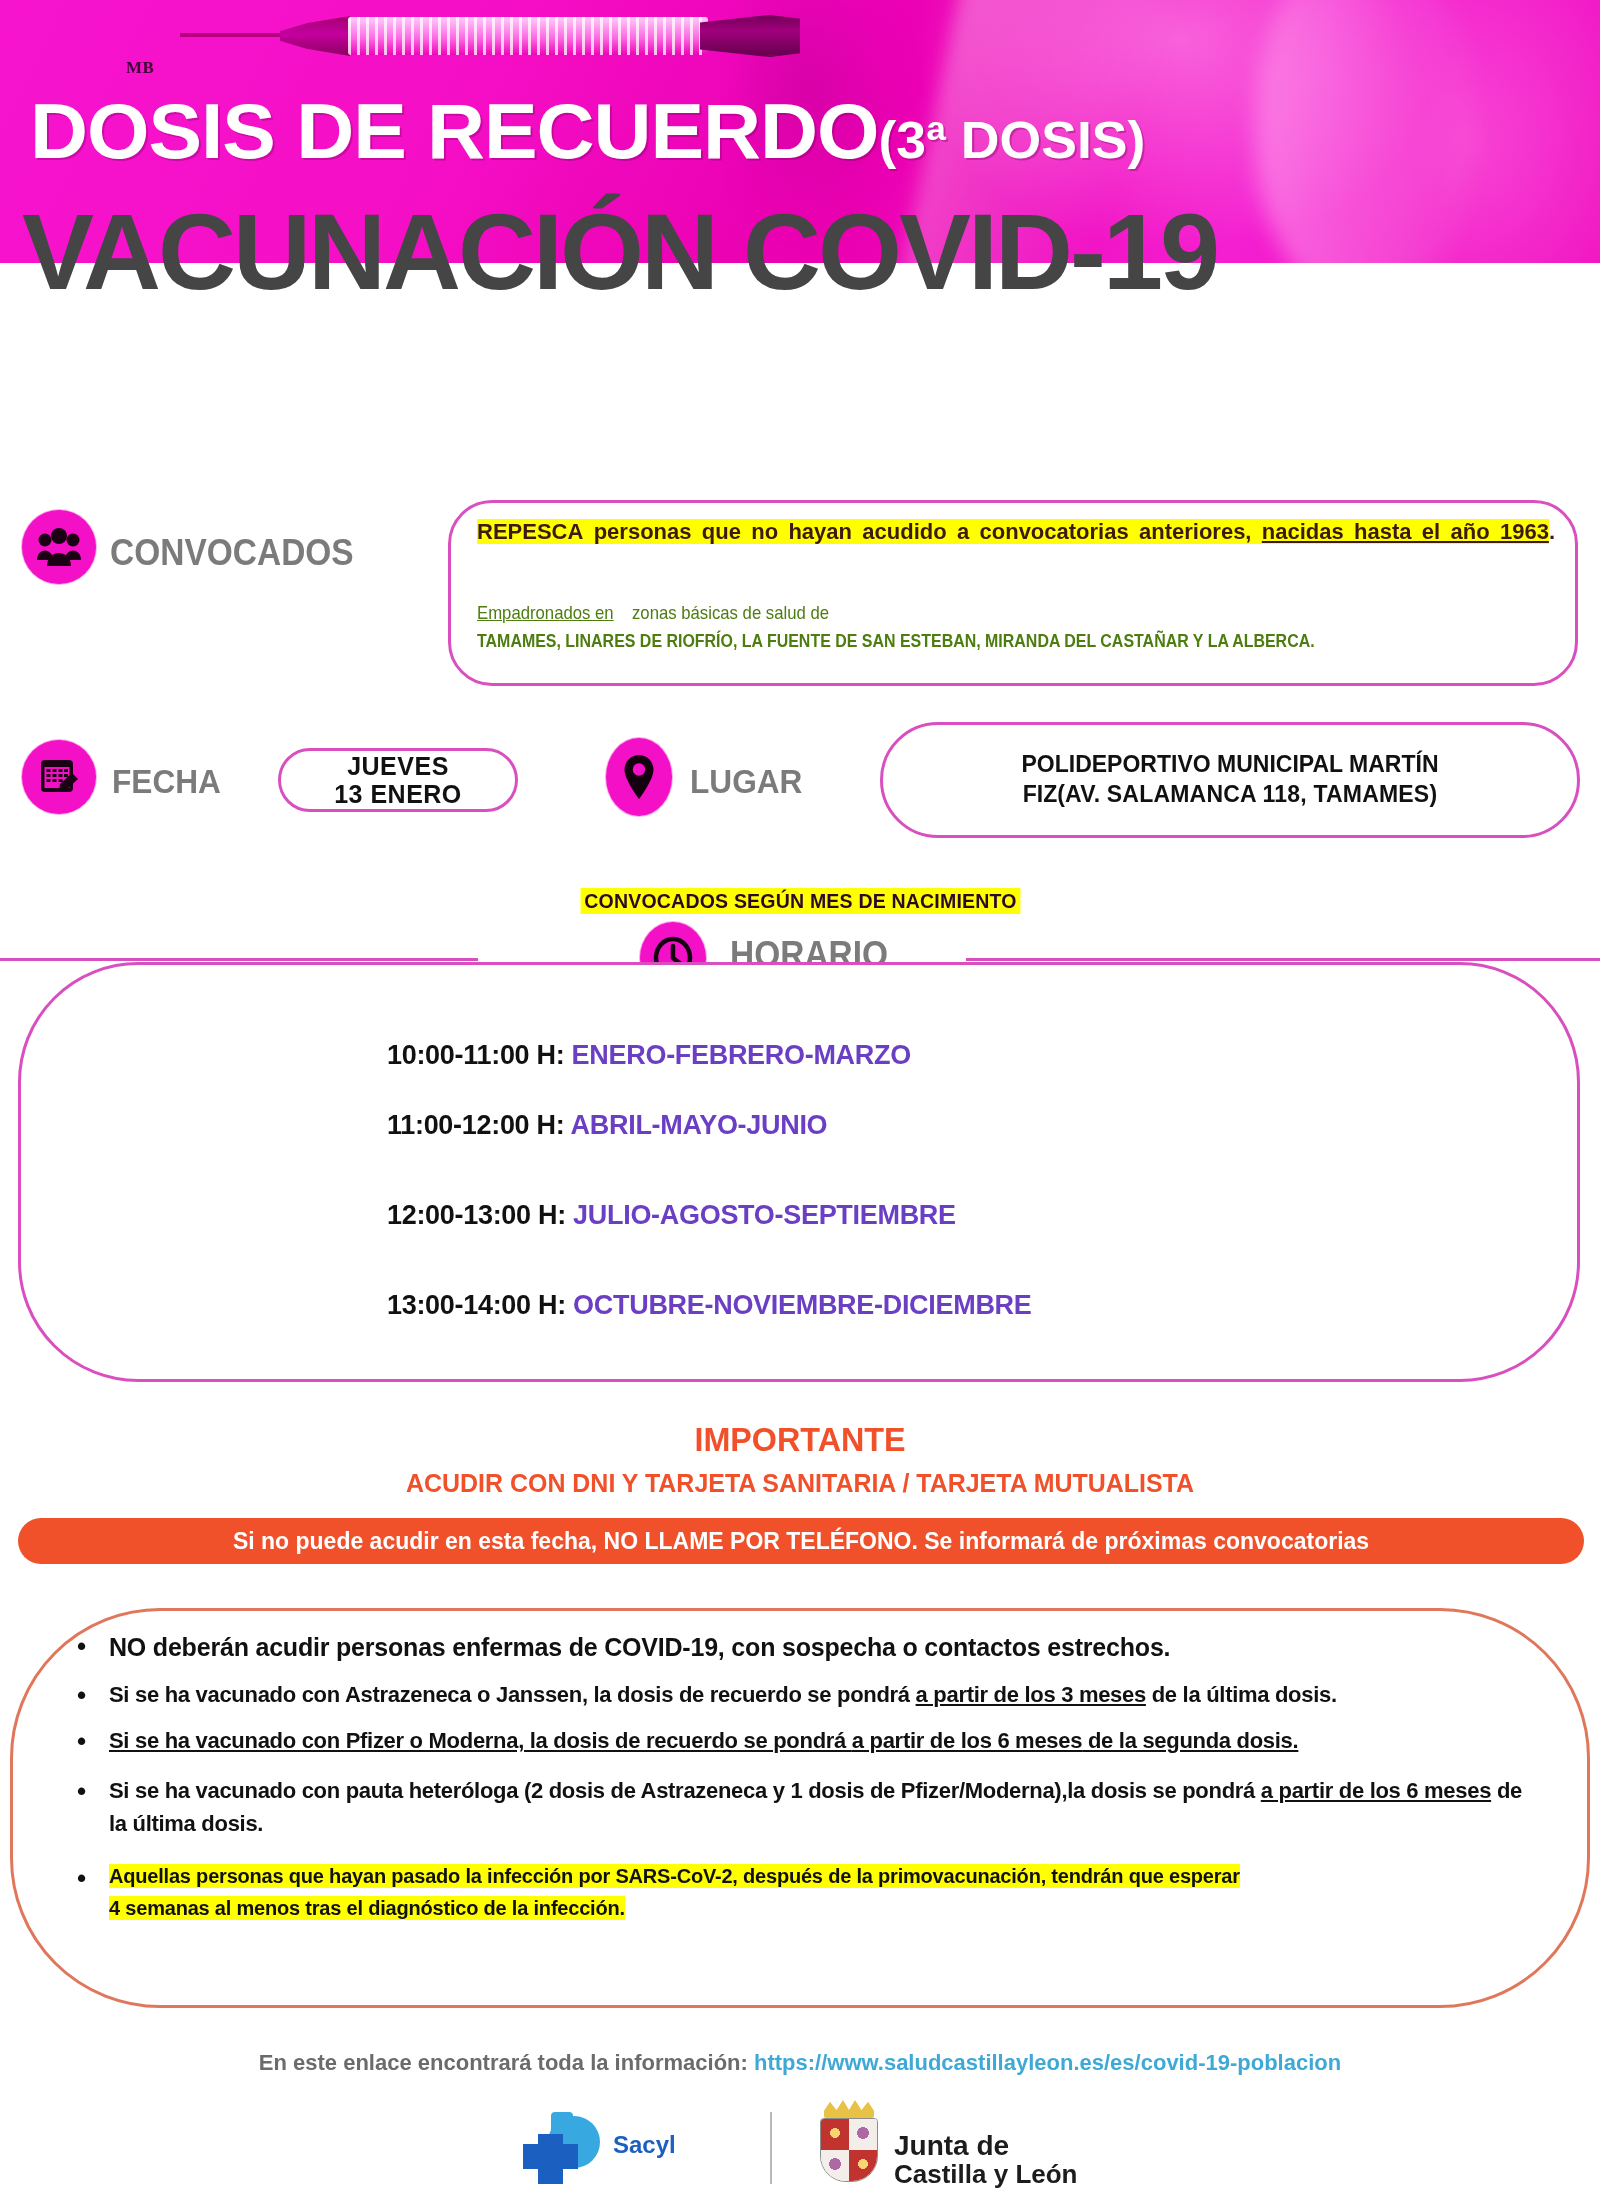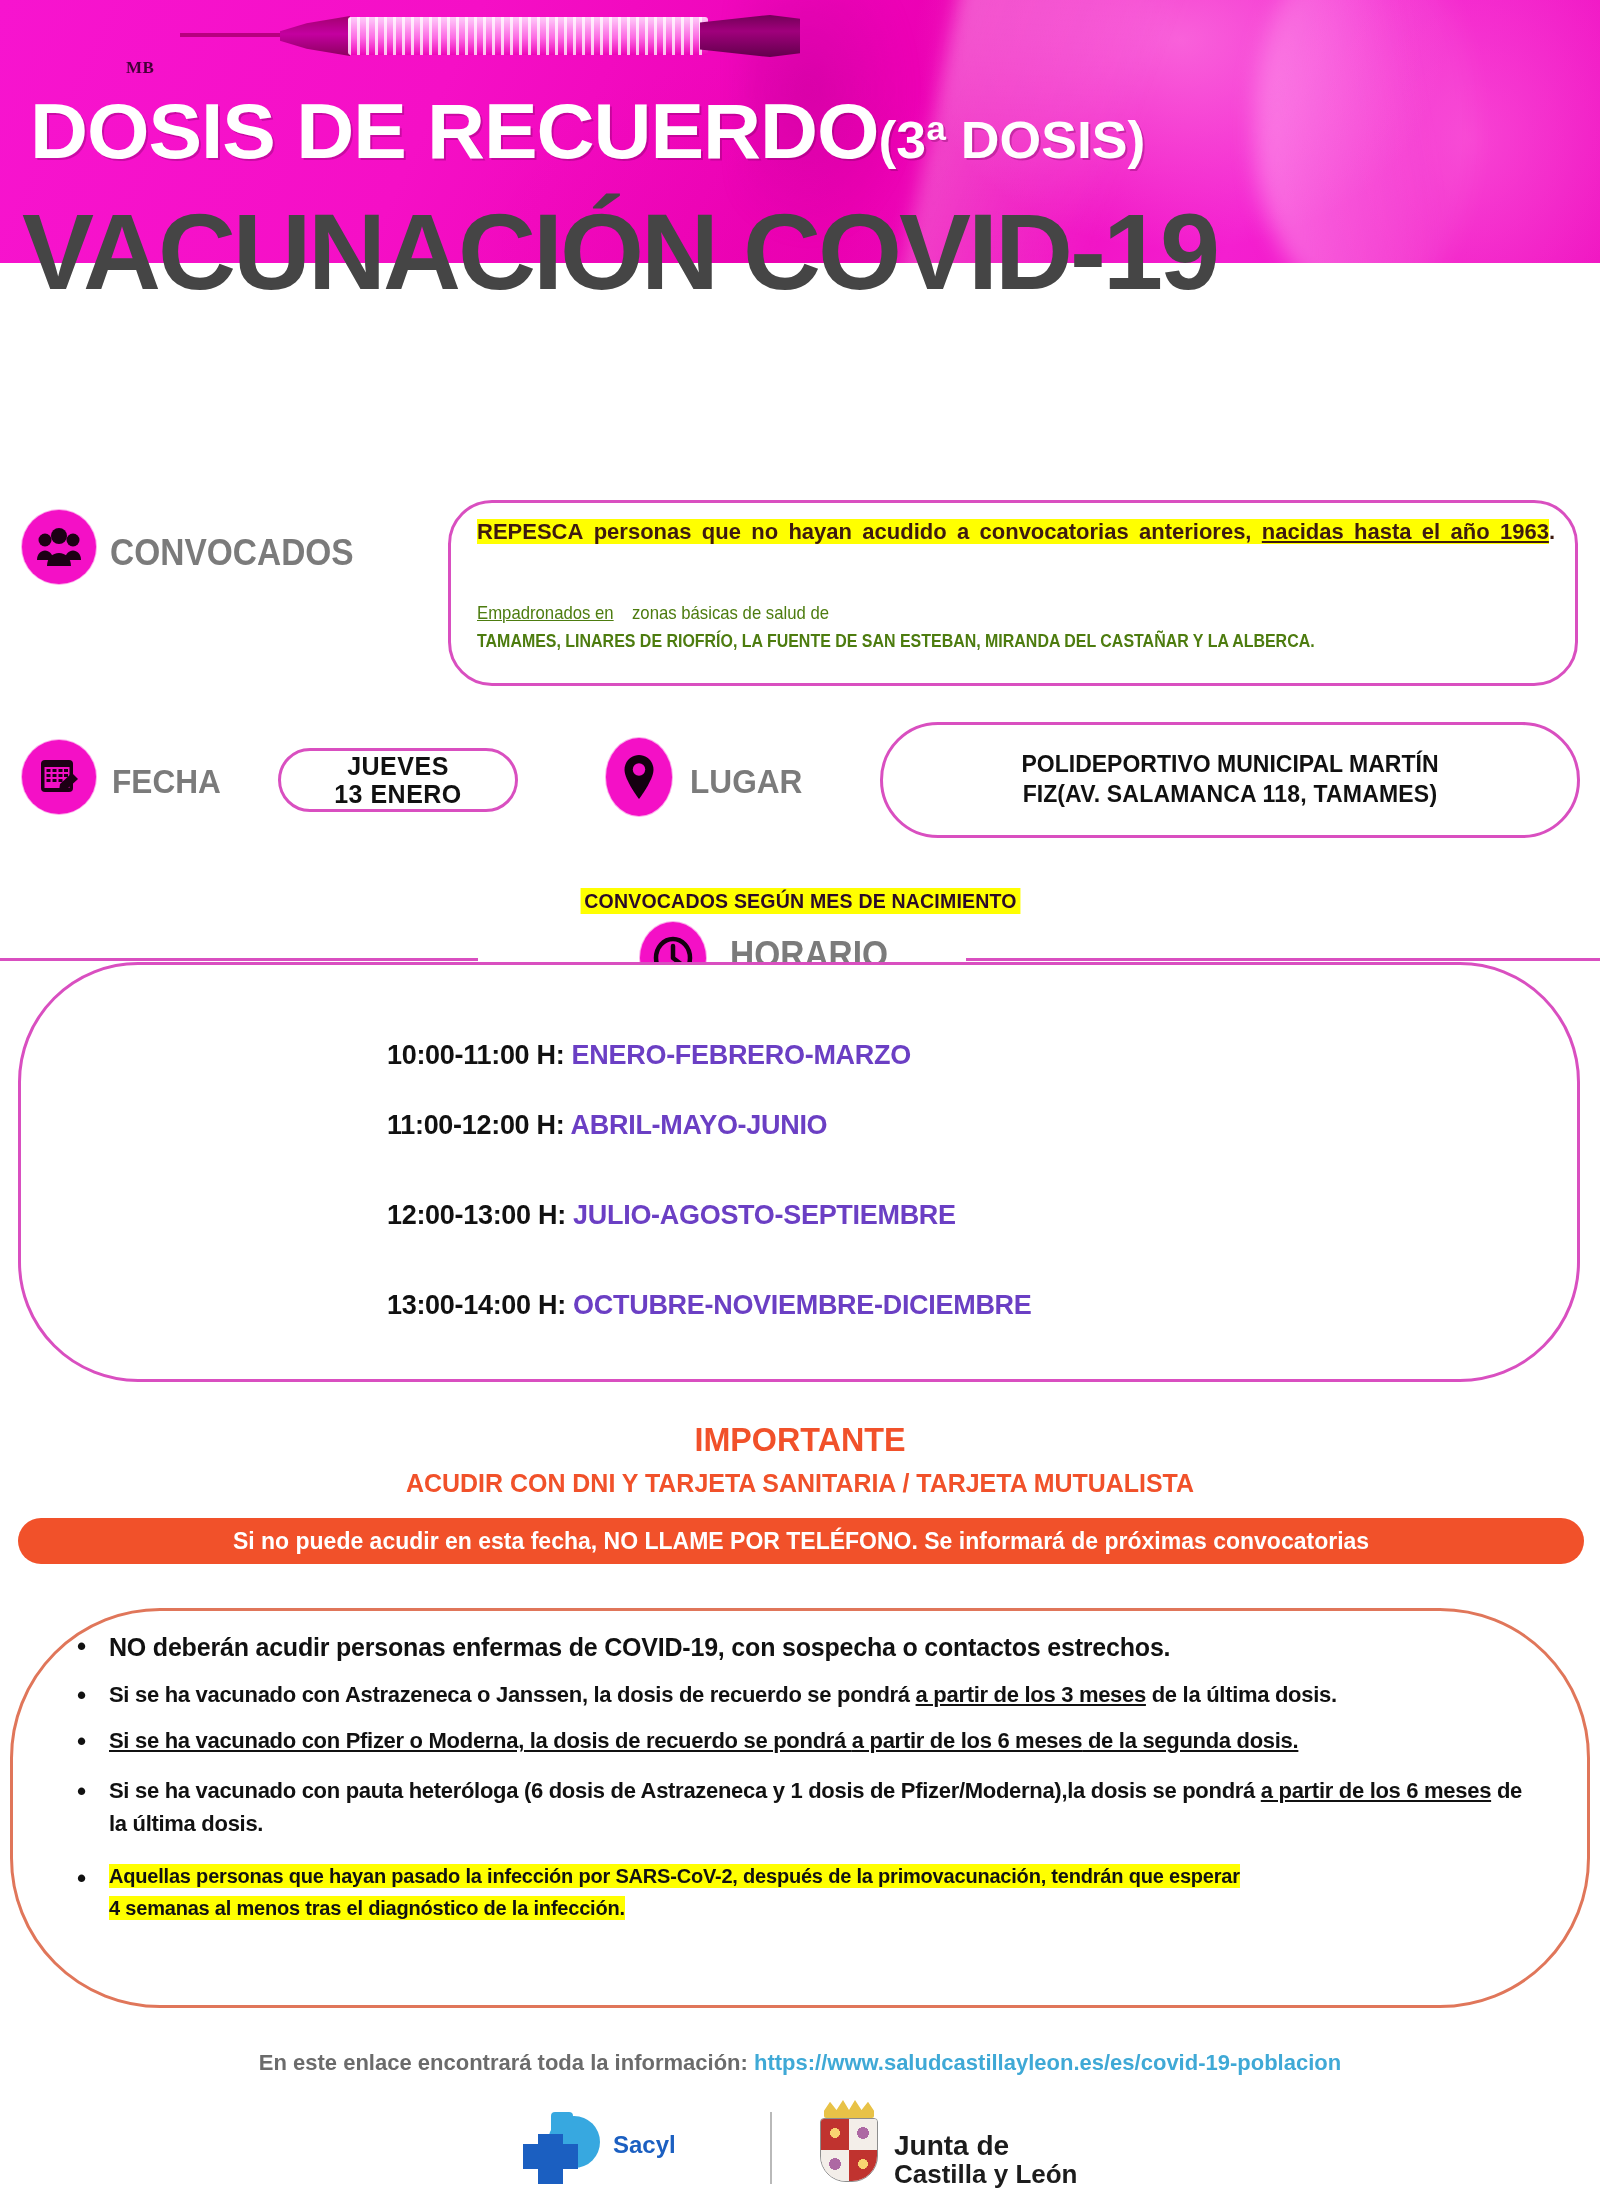--- a/index.html
+++ b/index.html
@@ -361,21 +361,21 @@
       <div class="bitem b1">
         <span>NO deberán acudir personas enfermas de COVID-19, con sospecha o contactos estrechos.</span>
       </div>
       <div class="bitem b2">
         <span>Si se ha vacunado con Astrazeneca o Janssen, la dosis de recuerdo se pondrá </span><span class="u">a partir de los 3 meses</span><span> de la última dosis.</span>
       </div>
       <div class="bitem b2">
         <span class="u">Si se ha vacunado con Pfizer o Moderna, la dosis de recuerdo se pondrá </span><span class="u">a partir de los 6 meses</span><span class="u"> de la segunda dosis.</span>
       </div>
       <div class="bitem b4">
-        <span>Si se ha vacunado con pauta heteróloga (6 dosis de Astrazeneca y 1 dosis de Pfizer/Moderna),la dosis se pondrá </span><span class="u">a partir de los 6 meses</span><span> de la última dosis.</span>
+        <span>Si se ha vacunado con pauta heteróloga (2 dosis de Astrazeneca y 1 dosis de Pfizer/Moderna),la dosis se pondrá </span><span class="u">a partir de los 6 meses</span><span> de la última dosis.</span>
       </div>
       <div class="bitem b5">
         <span class="hl-y">Aquellas personas que hayan pasado la infección por SARS-CoV-2, después de la primovacunación, tendrán que esperar</span><br>
         <span class="hl-y"> 4 semanas al menos tras el diagnóstico de la infección.</span>
       </div>
     </div>
   </div>
 
   <div id="footer-link">
     <span>En este enlace encontrará toda la información: </span><span class="url">https://www.saludcastillayleon.es/es/covid-19-poblacion</span>

